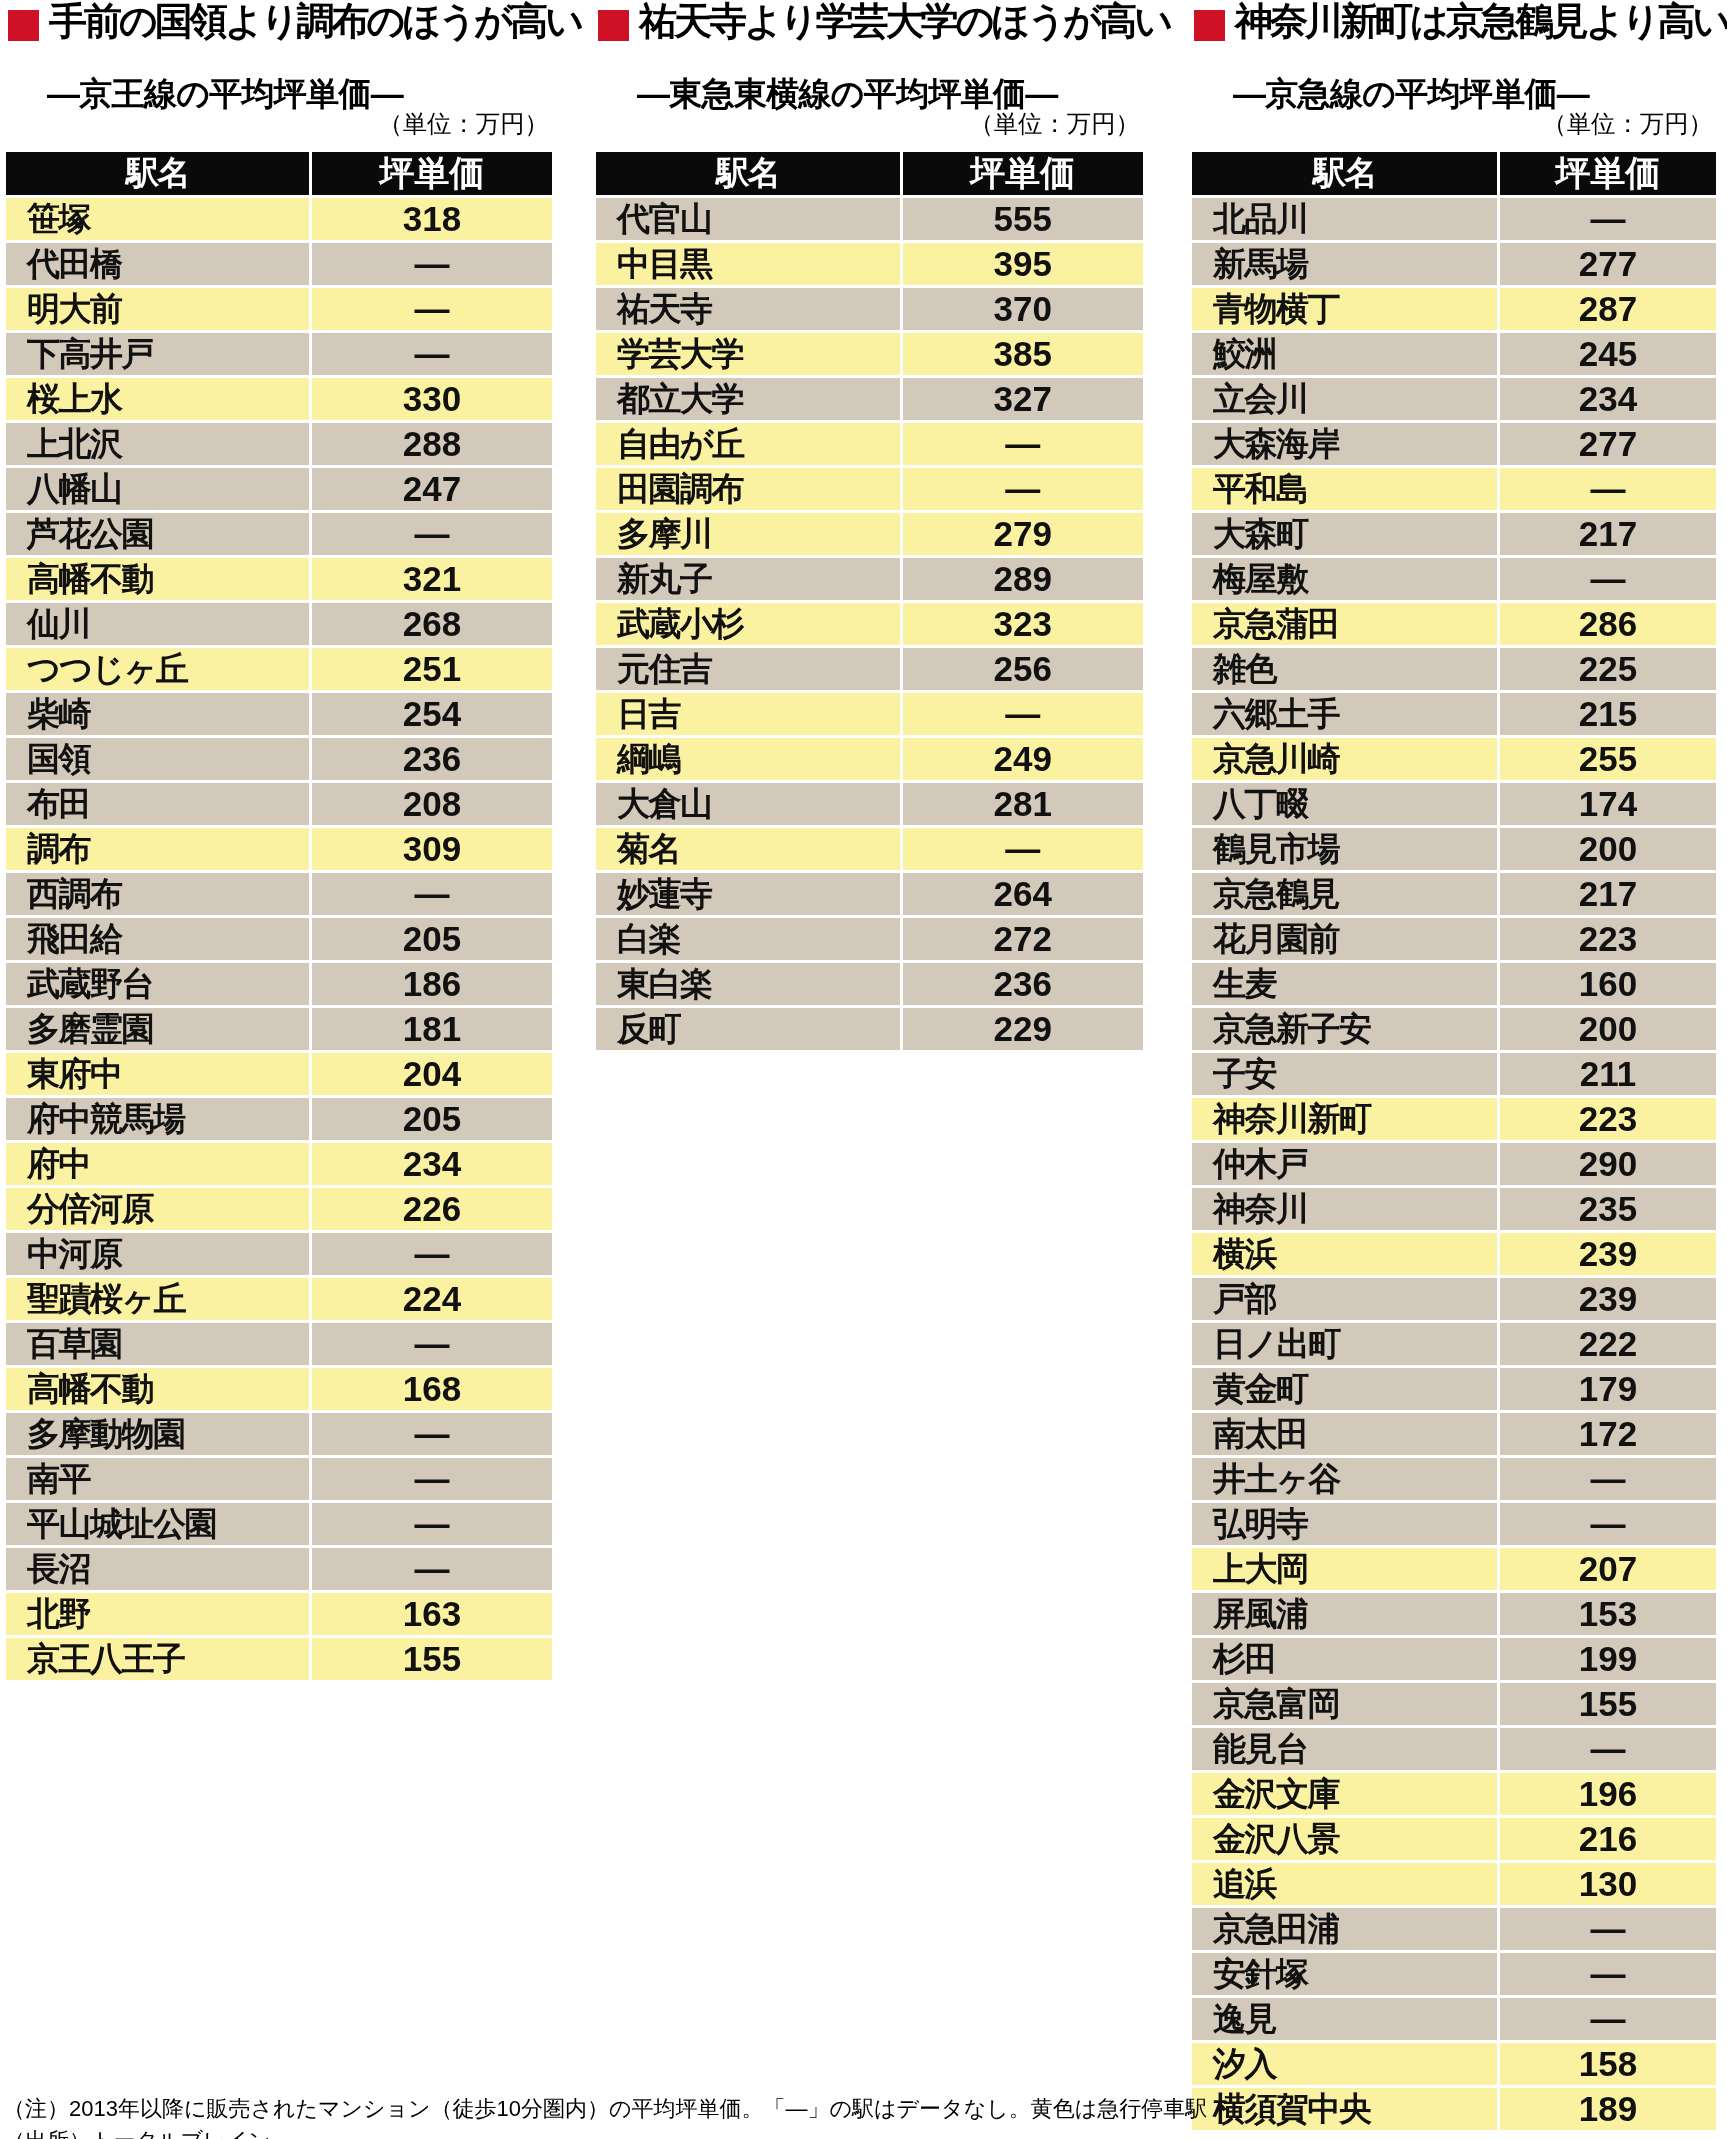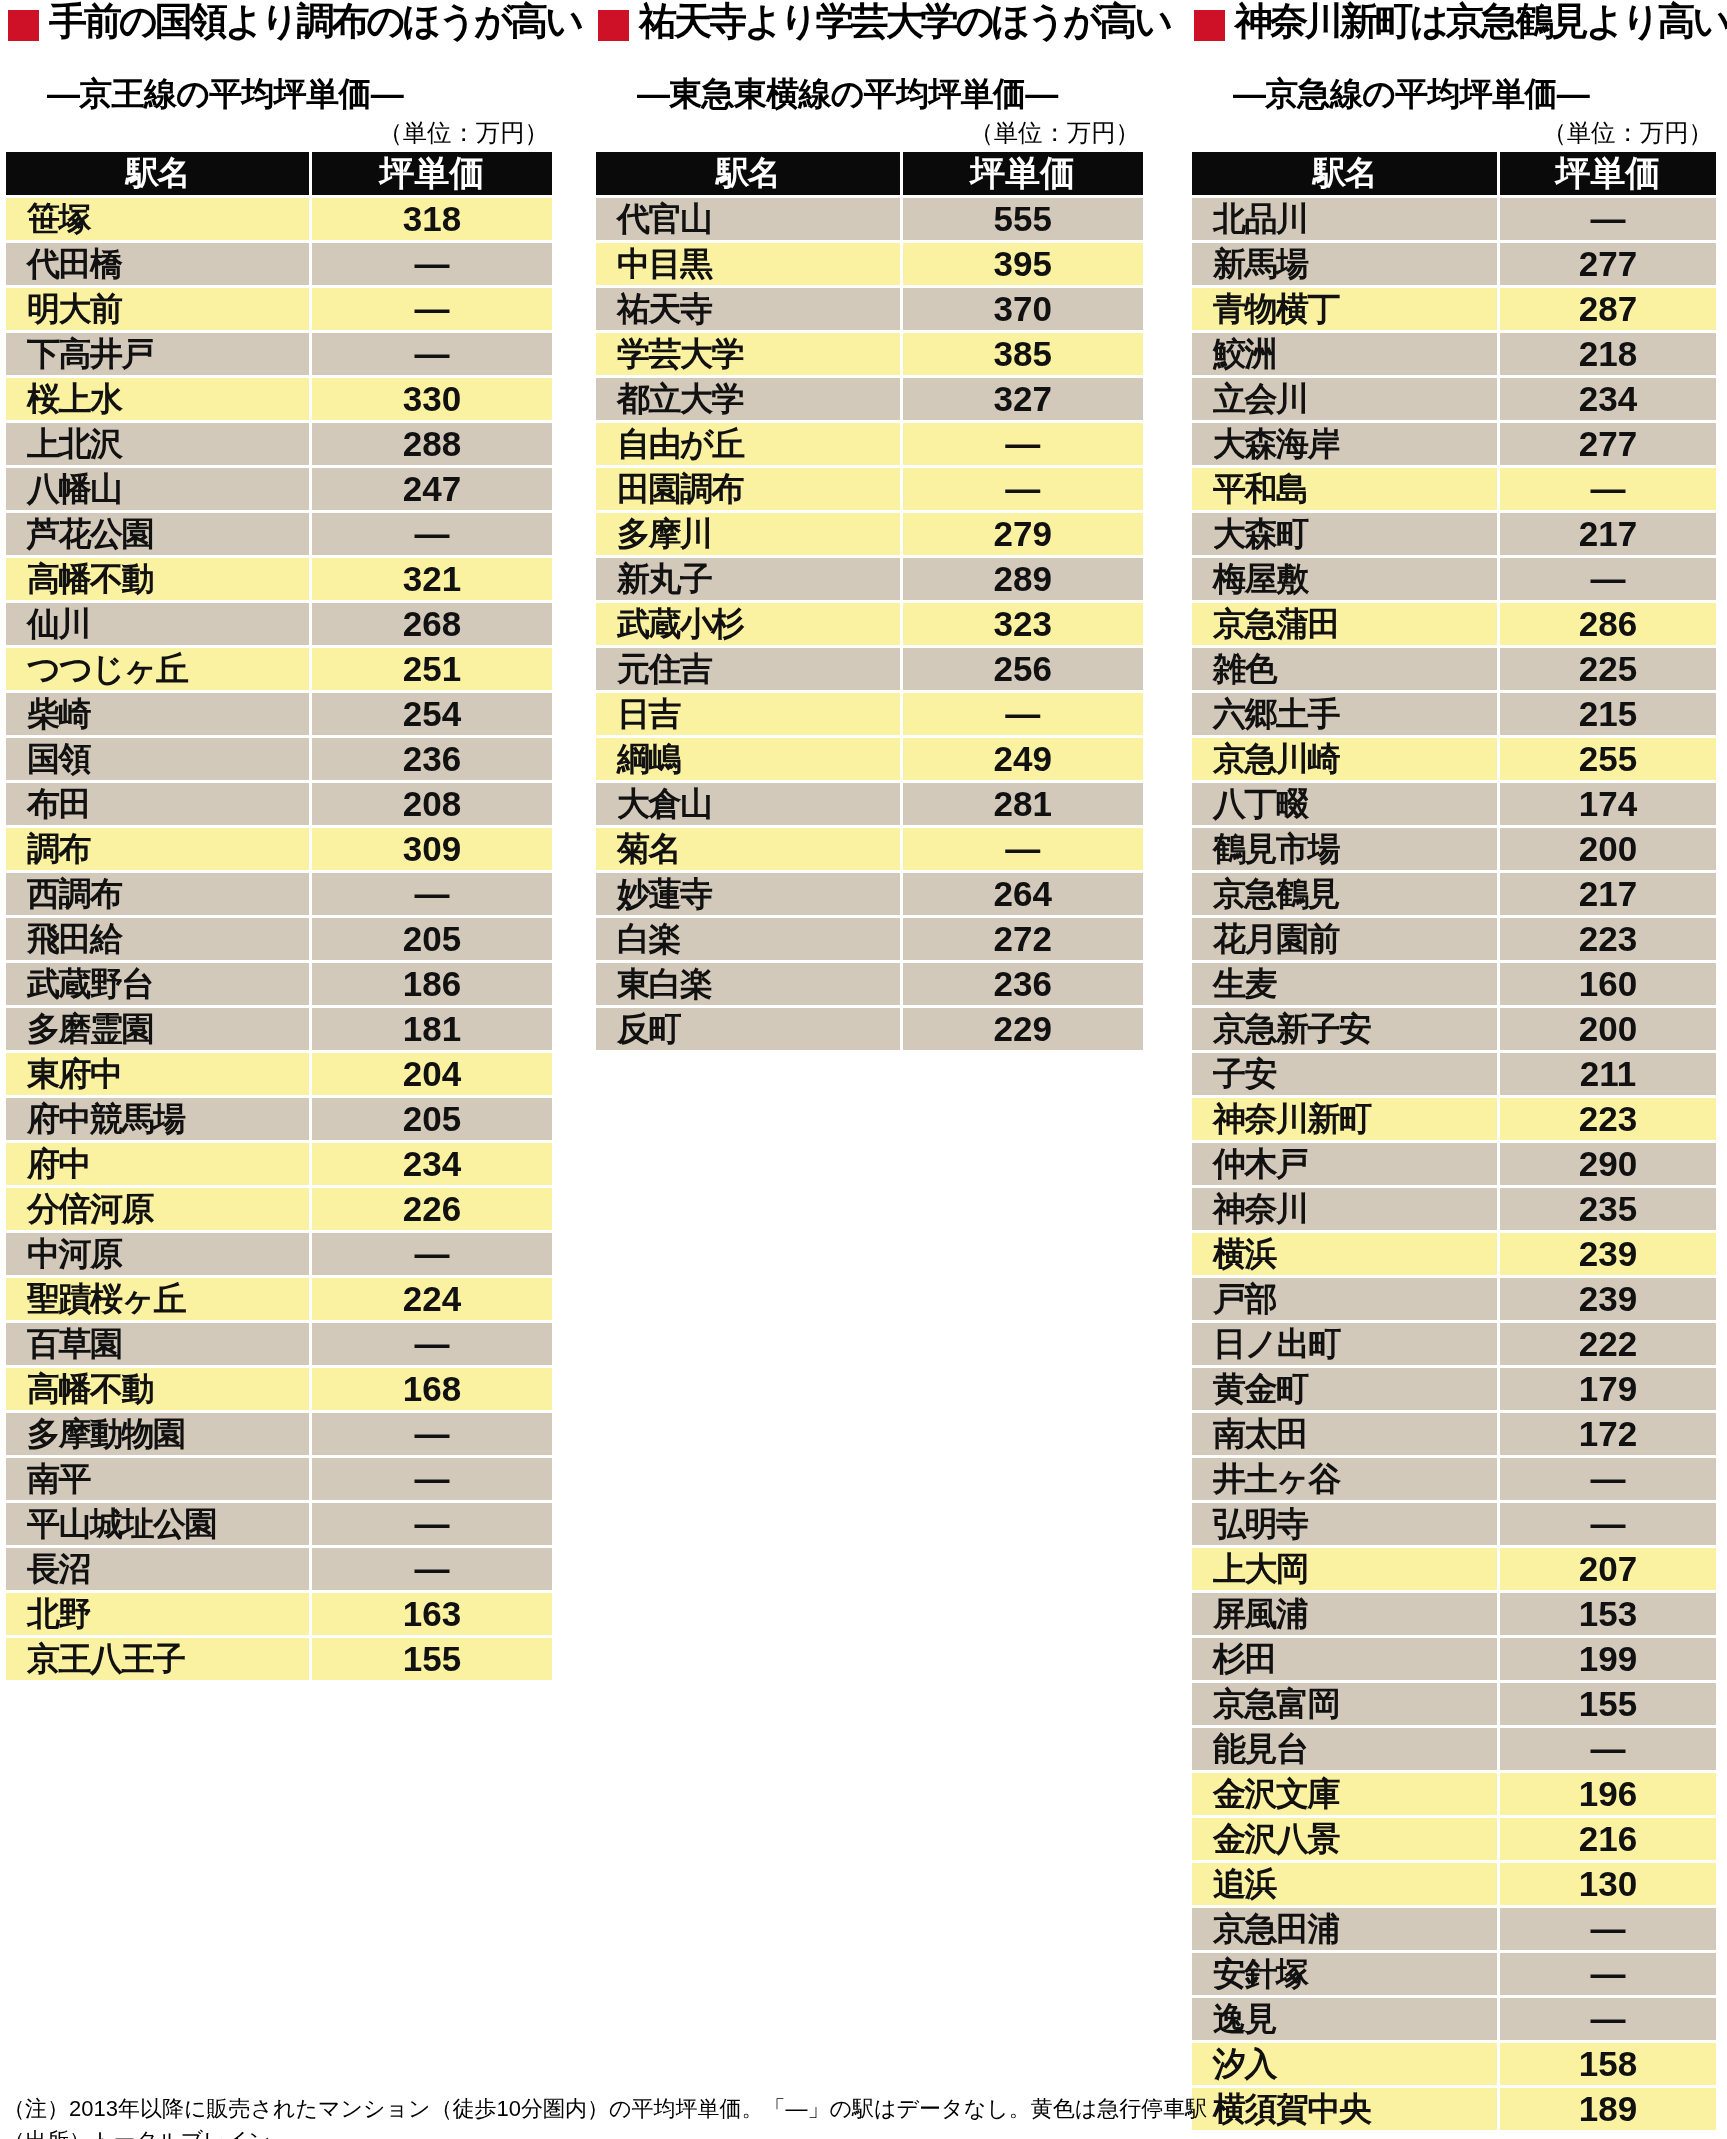--- a/index.html
+++ b/index.html
@@ -10,21 +10,21 @@
   .figcol{position:absolute;top:0;}
   .col1{left:6px;width:546px;}
   .col2{left:596px;width:547px;}
   .col3{left:1192px;width:524px;}
 
   .fig-title{position:absolute;top:1.5px;left:0;display:flex;align-items:flex-end;white-space:nowrap;}
   .title-marker{flex:0 0 auto;width:31px;height:31px;margin:6px 10.4px 0 1.5px;}
   .title-text{font-size:38px;font-weight:bold;letter-spacing:-3px;line-height:1.05;color:#000;}
 
   .fig-subtitle{position:absolute;top:72px;left:41px;font-size:33px;font-weight:bold;letter-spacing:-0.7px;color:#000;white-space:nowrap;}
-  .unit-label{position:absolute;top:117px;right:3px;font-size:24.4px;font-weight:500;color:#000;white-space:nowrap;}
+  .unit-label{position:absolute;top:108px;right:3px;font-size:24.4px;font-weight:500;color:#000;white-space:nowrap;}
 
   .tbl{position:absolute;top:152px;left:0;right:0;}
   .tr{display:flex;height:42px;margin-bottom:3px;}
   .tr .td{display:flex;align-items:center;}
   .td.name{flex:0 0 55.5%;padding-left:21px;box-sizing:border-box;margin-right:3px;}
   .col3 .td.name{flex-basis:58.2%;}
   .td.val{flex:1 1 auto;justify-content:center;}
   .thead{height:43px;margin-bottom:3px;}
   .thead .td{background:#0a0a0a;color:#ffffff;justify-content:center;font-size:29px;font-weight:bold;padding-left:0;}
   .tr .td{font-weight:bold;}
@@ -302,21 +302,21 @@
           <div class="tr local">
             <div class="td name">新馬場</div>
             <div class="td val">277</div>
           </div>
           <div class="tr express">
             <div class="td name">青物横丁</div>
             <div class="td val">287</div>
           </div>
           <div class="tr local">
             <div class="td name">鮫洲</div>
-            <div class="td val">218</div>
+            <div class="td val">245</div>
           </div>
           <div class="tr local">
             <div class="td name">立会川</div>
             <div class="td val">234</div>
           </div>
           <div class="tr local">
             <div class="td name">大森海岸</div>
             <div class="td val">277</div>
           </div>
           <div class="tr express">

